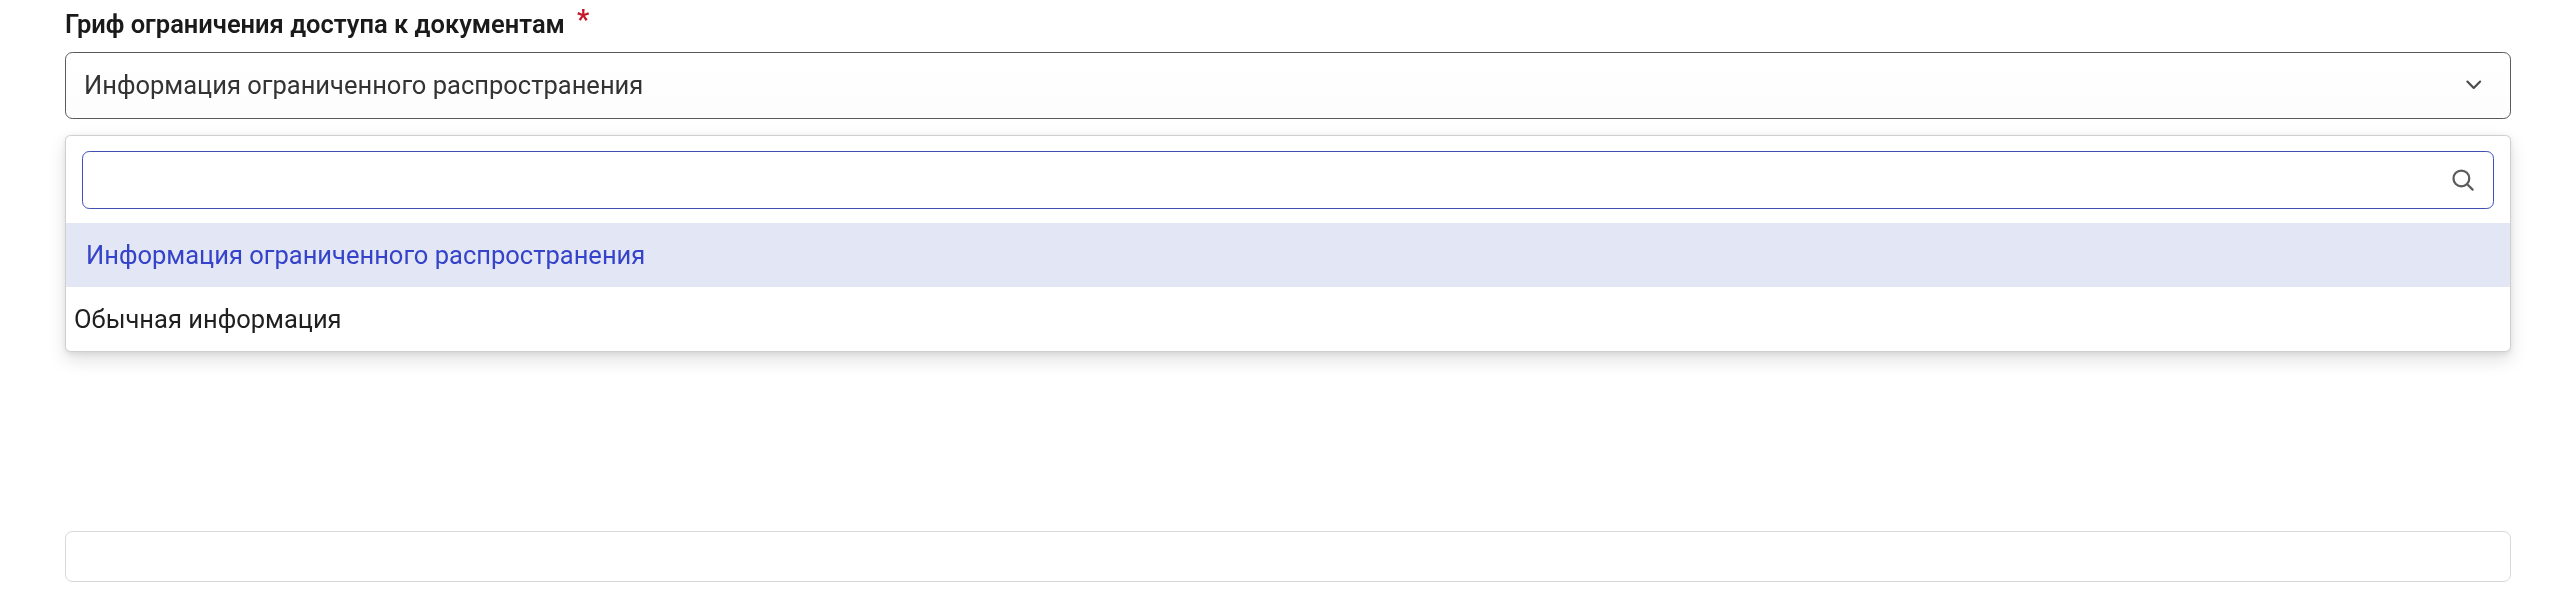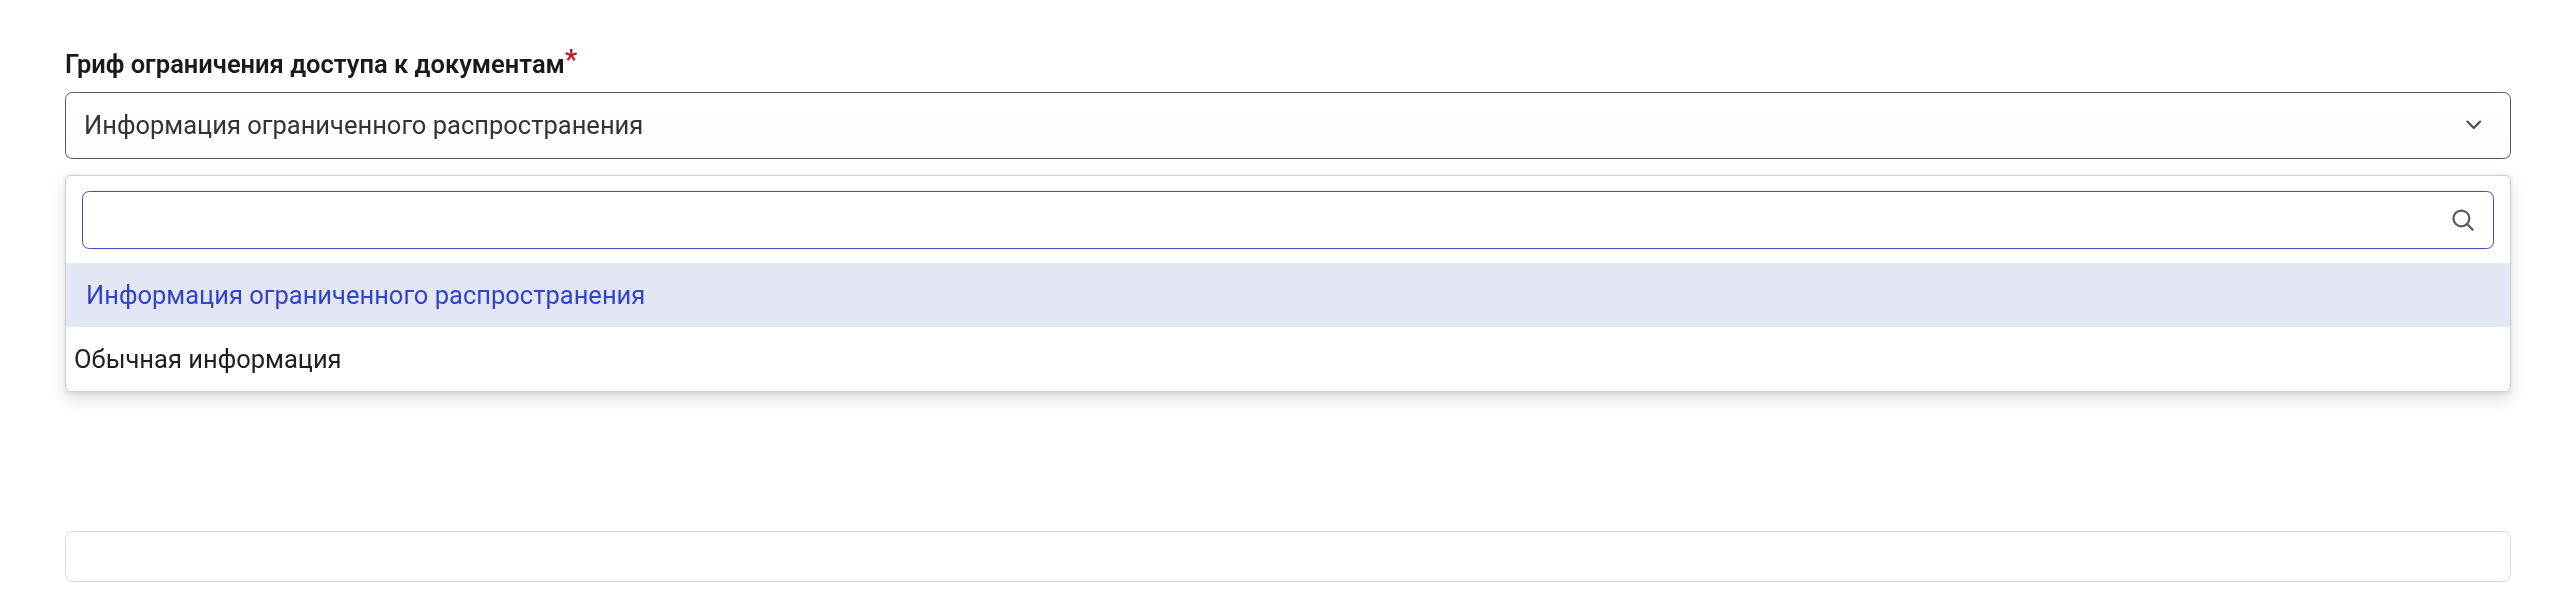--- a/index.html
+++ b/index.html
@@ -28,23 +28,22 @@
     height: 593px;
     padding: 9px 65px 0 65px;
     position: relative;
   }
   .field-label {
     font-size: 25.5px;
     font-weight: 600;
     color: #1a1a1a;
     display: flex;
     align-items: flex-start;
-    gap: 0;
+    gap: 12px;
     margin-bottom: 12.7px;
-    margin-top: 40px;
   }
   .required-asterisk {
     color: var(--required);
     font-size: 27px;
     line-height: 1;
     font-weight: 700;
     margin-top: -1.8px;
   }
   .select-display {
     width: 100%;

